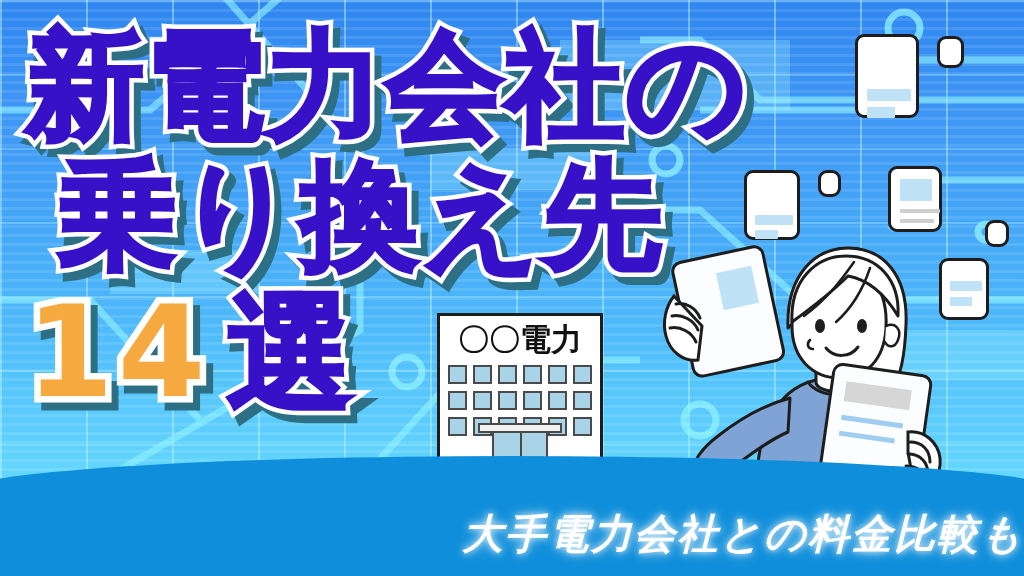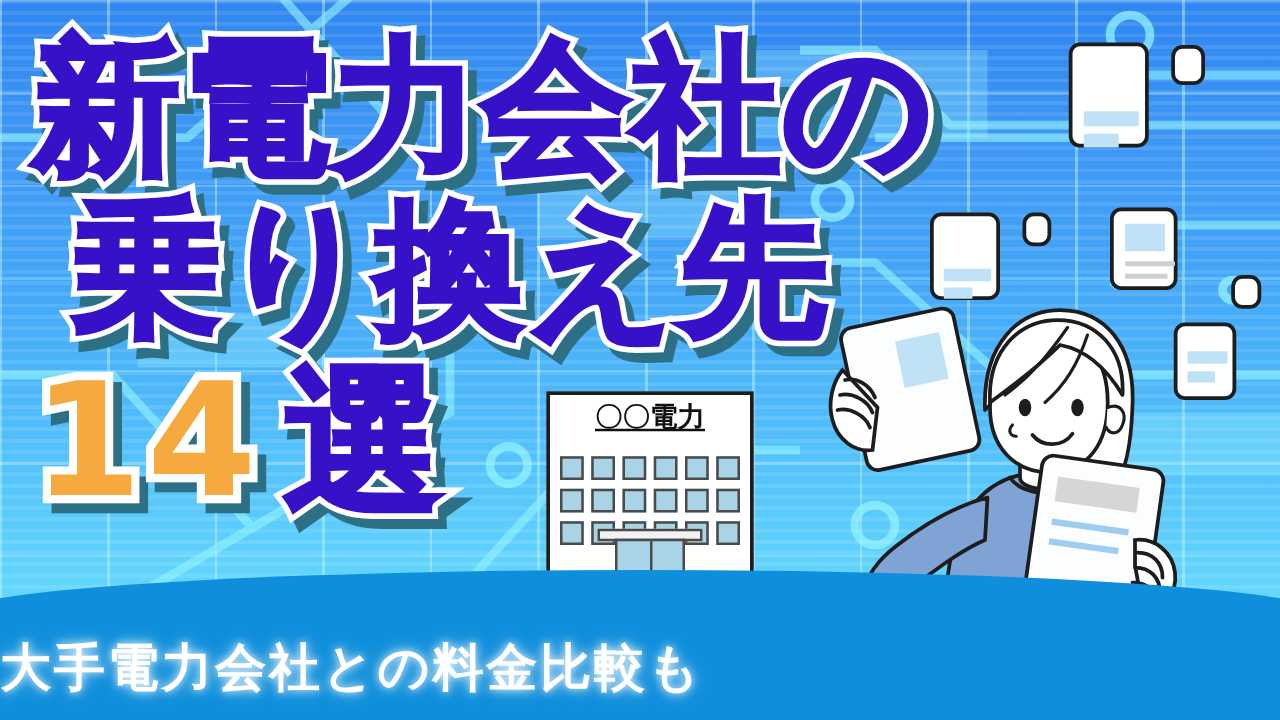--- a/index.html
+++ b/index.html
@@ -27,24 +27,25 @@
   }
   .circuit{position:absolute;inset:0;pointer-events:none;}
 
   
   .banner{
     position:absolute;left:-40px;right:-40px;bottom:-10px;height:130px;
     background:#0e8edb;
     border-radius:50% 50% 0 0 / 36px 36px 0 0;
   }
   .banner-text{
-    position:absolute;left:0;right:0;bottom:14px;text-align:left;
+    position:absolute;left:13px;right:0;bottom:14px;text-align:right;
     color:#ffffff;font-weight:bold;font-size:41px;letter-spacing:2px;
     text-shadow:0 0 7px rgba(255,255,255,.85),0 0 14px rgba(255,255,255,.55);
     white-space:nowrap;
+    font-style:italic;
   }
 
   
   .headline{position:absolute;left:26px;top:26px;}
   .hl-line{
     font-weight:bold;line-height:1.0;white-space:nowrap;
     letter-spacing:2px;margin-bottom:12px;
   }
   .hl1{font-size:118px;}
   .hl2{font-size:118px;margin-left:32px;}
@@ -69,21 +70,21 @@
   .blueEdge{ 
     position:absolute;left:0;top:0;color:#3711c8;
     -webkit-text-stroke:4px #3711c8;paint-order:stroke fill;z-index:1;
   }
 
   
   .building{position:absolute;left:437px;top:313px;width:166px;height:152px;}
   .bld-body{position:absolute;inset:0;background:#ffffff;border:3px solid #1d1d1d;}
   .bld-sign{
     position:absolute;left:0;right:0;top:6px;text-align:center;
-    font-size:22px;font-weight:bold;color:#111;letter-spacing:0px;text-decoration:underline;
+    font-size:31px;font-weight:bold;color:#111;letter-spacing:0px;
   }
   .win-grid{position:absolute;left:11px;right:11px;top:52px;display:grid;
     grid-template-columns:repeat(6,1fr);grid-auto-rows:19px;gap:7px 6px;}
   .win{background:#a9d3e6;border:2px solid #4a4a4a;}
   .entrance{position:absolute;left:50%;transform:translateX(-50%);bottom:0;width:56px;height:34px;
     background:#a9d3e6;border:2px solid #4a4a4a;border-bottom:none;}
   .ent-split{position:absolute;left:50%;top:0;bottom:0;width:2px;background:#4a4a4a;}
   .canopy{position:absolute;left:50%;transform:translateX(-50%);bottom:32px;width:84px;height:10px;
     background:#f2f2f2;border:2px solid #4a4a4a;}
 

